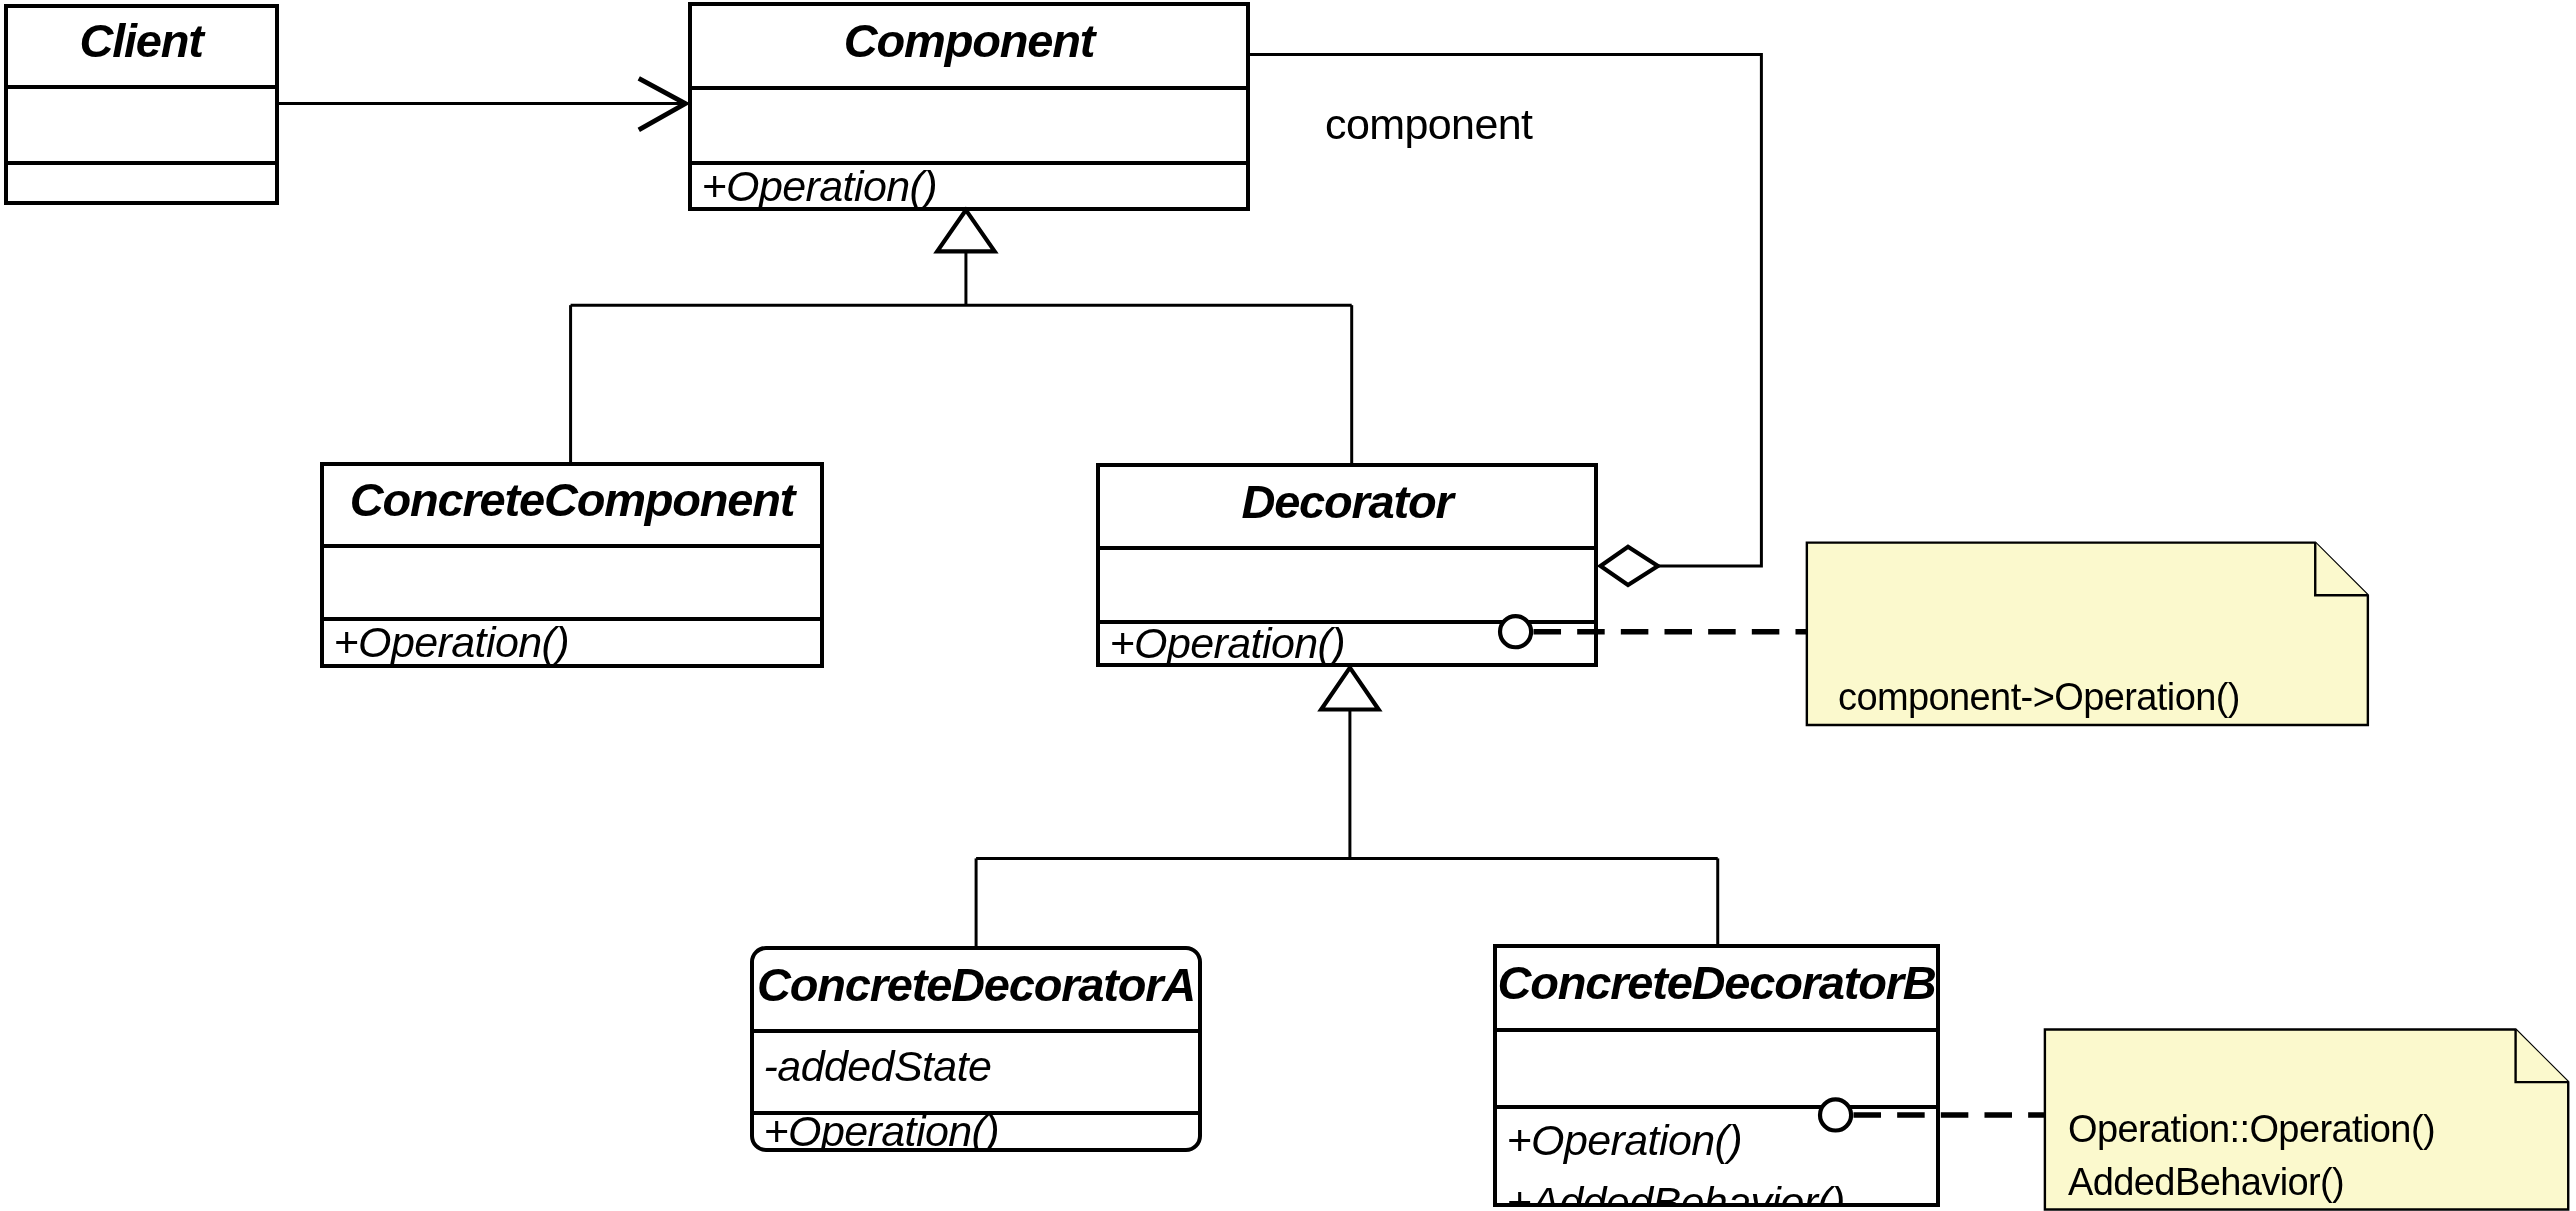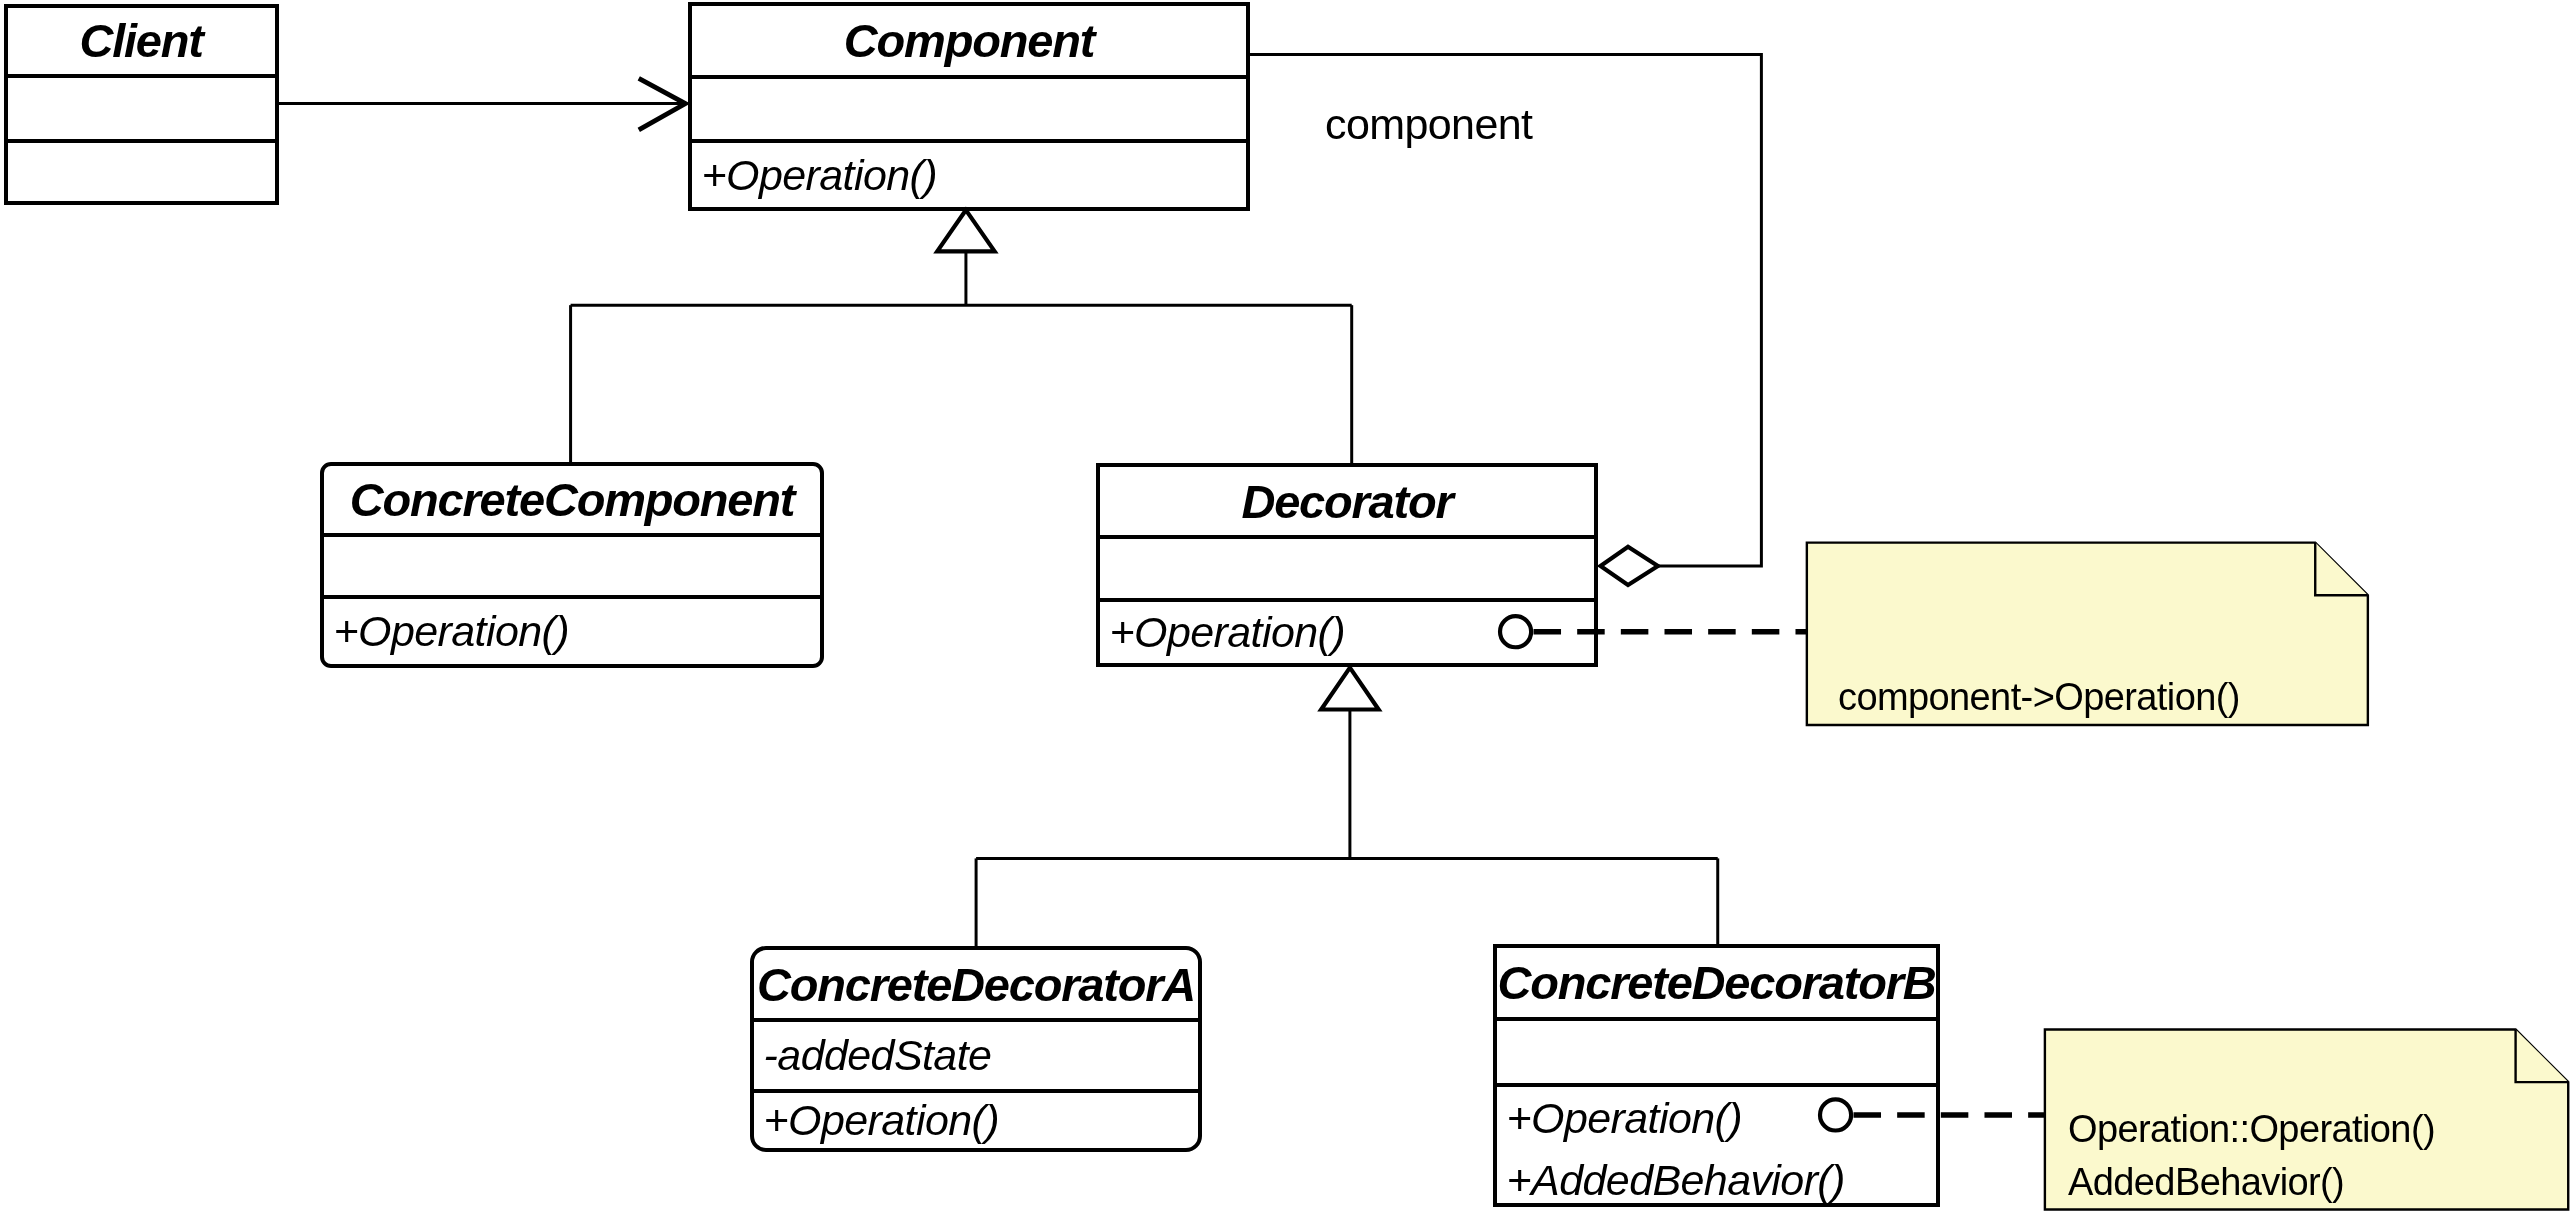--- a/index.html
+++ b/index.html
@@ -6,21 +6,21 @@
   #diagram{
     position:relative;width:2576px;height:1212px;background:#ffffff;overflow:hidden;
     font-family:"Liberation Sans",sans-serif;color:#000;
   }
   svg.layer{position:absolute;left:0;top:0;pointer-events:none;}
   .uml-class{
     position:absolute;box-sizing:border-box;border:4.8px solid #000;background:#fff;
     display:flex;flex-direction:column;
   }
   .compartment{box-sizing:border-box;overflow:hidden;font-style:italic;}
-  .compartment.divided{border-top:4.2px solid #000;}
+  .compartment.divided{border-top:4.2px solid #000;margin-top:11px;}
   .title-cell{
     display:flex;align-items:center;justify-content:center;
     font-weight:bold;font-size:47px;letter-spacing:-1.2px;white-space:nowrap;
   }
   .title-cell.abstract{font-style:italic;}
   .member-row{
     display:flex;align-items:center;font-size:43px;letter-spacing:-0.6px;
     padding-left:9.6px;white-space:nowrap;
   }
   .member-row.abstract{font-style:italic;}
@@ -70,21 +70,21 @@
     <div class="compartment divided" style="height:65px;"></div>
     <div class="compartment divided ops-fill"></div>
   </div>
 
   <div class="uml-class" style="left:688px;top:2.4px;width:562px;height:209px;">
     <div class="compartment title-cell abstract" style="height:69px;">Component</div>
     <div class="compartment divided" style="height:64px;"></div>
     <div class="compartment divided ops-fill member-row abstract">+Operation()</div>
   </div>
 
-  <div class="uml-class" style="left:320px;top:462px;width:504px;height:206px;border-radius:11px;">
+  <div class="uml-class" style="left:320px;top:462px;width:504px;height:206px;">
     <div class="compartment title-cell" style="height:67px;">ConcreteComponent</div>
     <div class="compartment divided" style="height:62px;"></div>
     <div class="compartment divided ops-fill member-row">+Operation()</div>
   </div>
 
   <div class="uml-class" style="left:1096px;top:463px;width:502px;height:204px;">
     <div class="compartment title-cell abstract" style="height:68px;">Decorator</div>
     <div class="compartment divided" style="height:63px;"></div>
     <div class="compartment divided ops-fill member-row">+Operation()</div>
   </div>

